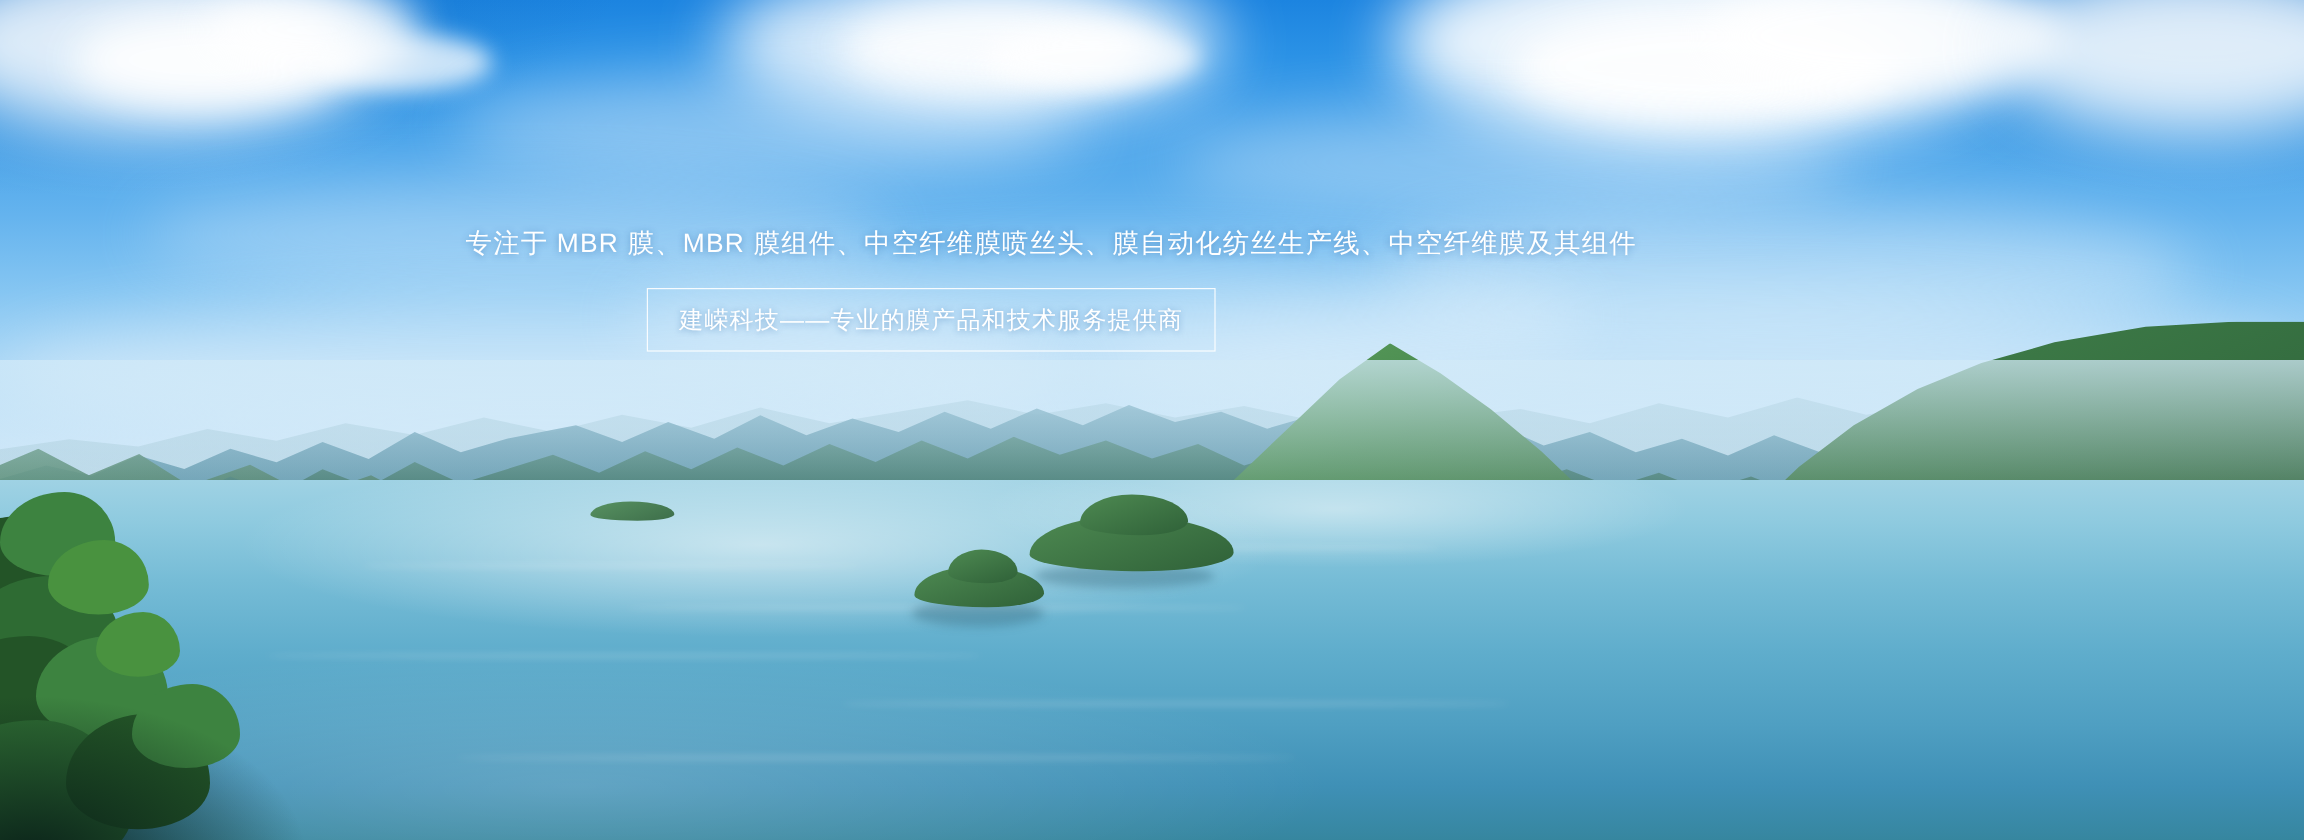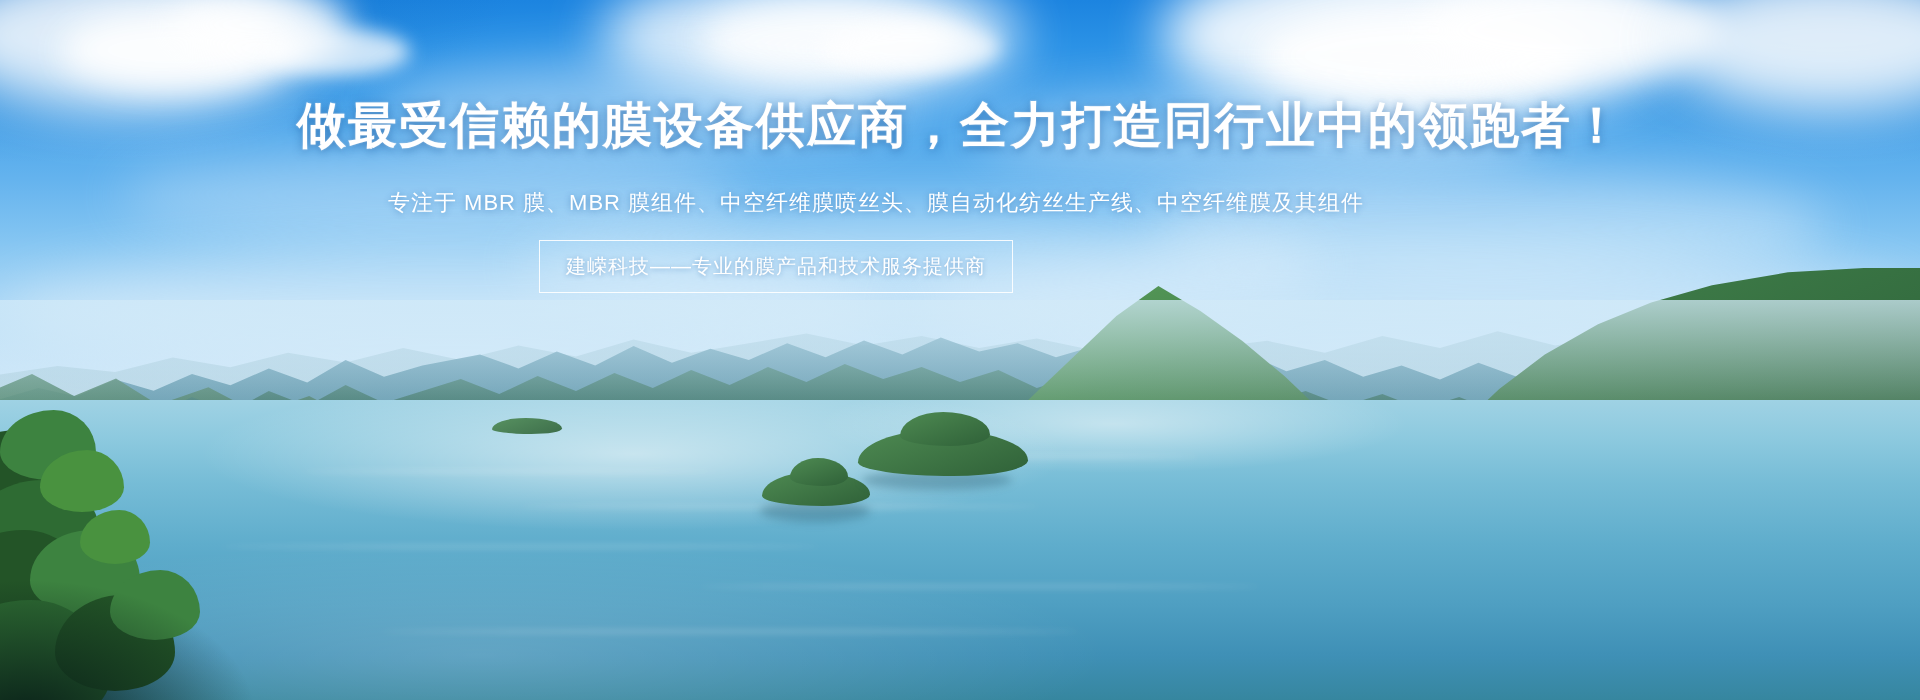--- a/index.html
+++ b/index.html
@@ -256,21 +256,20 @@
     <div class="leaf l3" style="left:-20px;top:110px;width:150px;height:110px;"></div>
     <div class="leaf l2" style="left:70px;top:110px;width:110px;height:84px;"></div>
     <div class="leaf" style="left:-30px;top:180px;width:180px;height:130px;"></div>
     <div class="leaf l3" style="left:95px;top:175px;width:120px;height:96px;"></div>
     <div class="leaf l4" style="left:120px;top:90px;width:70px;height:54px;"></div>
     <div class="leaf l2" style="left:150px;top:150px;width:90px;height:70px;"></div>
   </div>
   <div class="corner-dark"></div>
 
   <div class="overlay">
-    <div class="headline">做最受信赖的膜设备供应商，全力打造同行业中的领跑者！</div>
 
     <div class="subtitle">专注于 MBR 膜、MBR 膜组件、中空纤维膜喷丝头、膜自动化纺丝生产线、中空纤维膜及其组件</div>
 
     <div class="tagline-wrap">
       <div class="tagline">建嵘科技——专业的膜产品和技术服务提供商</div>
     </div>
   </div>
 
 </div>
 

